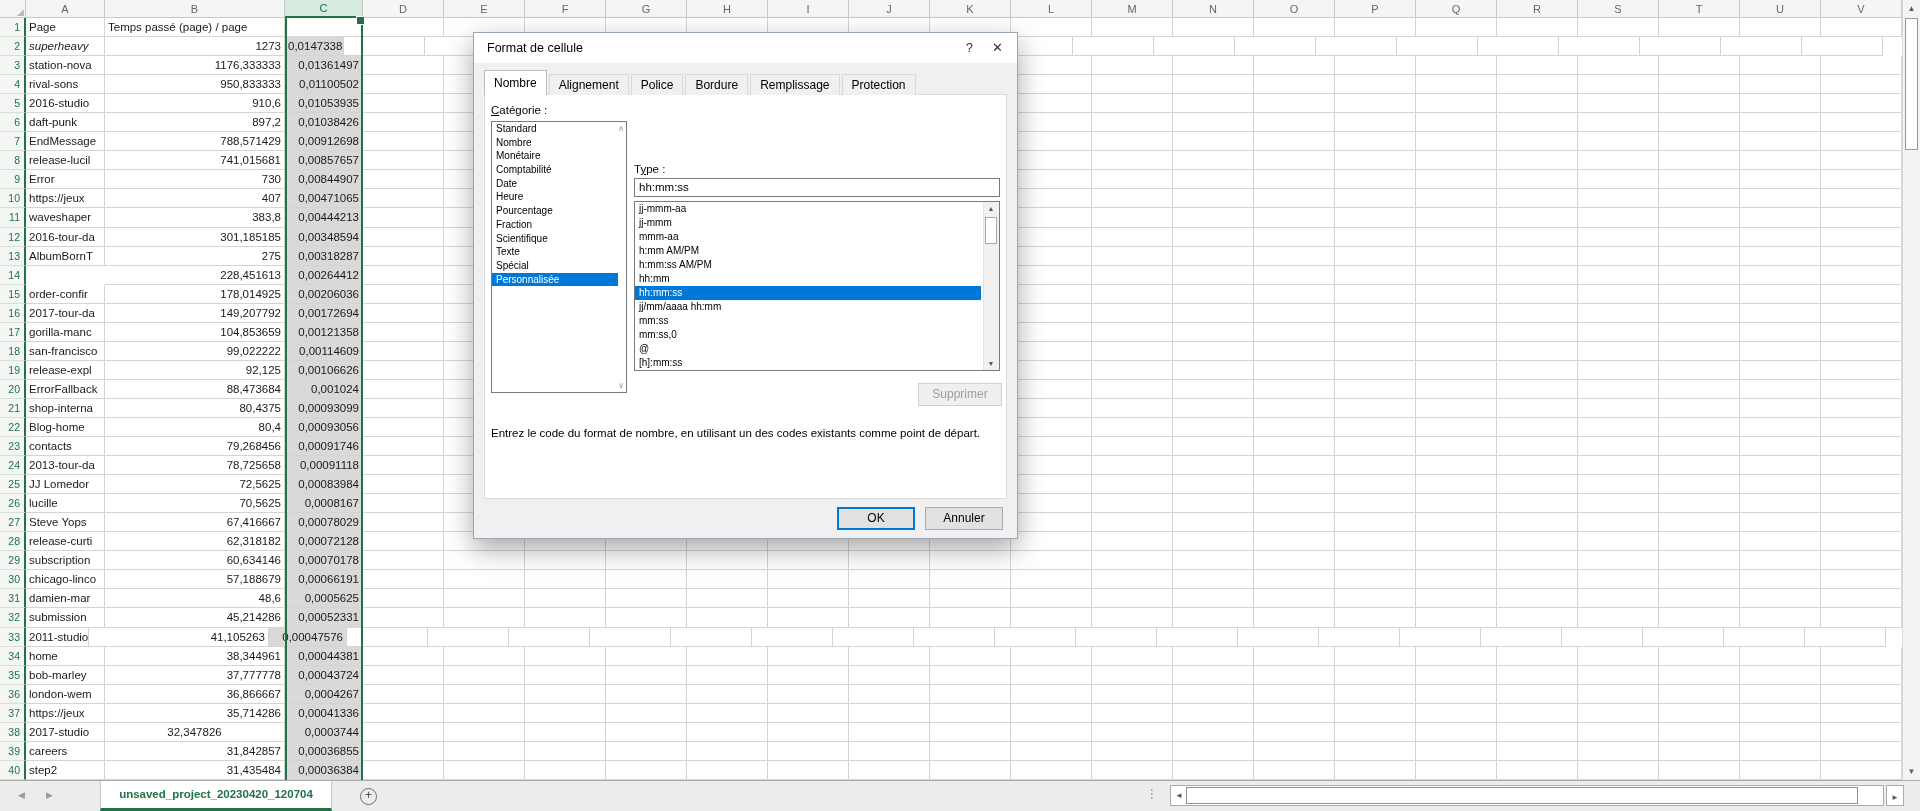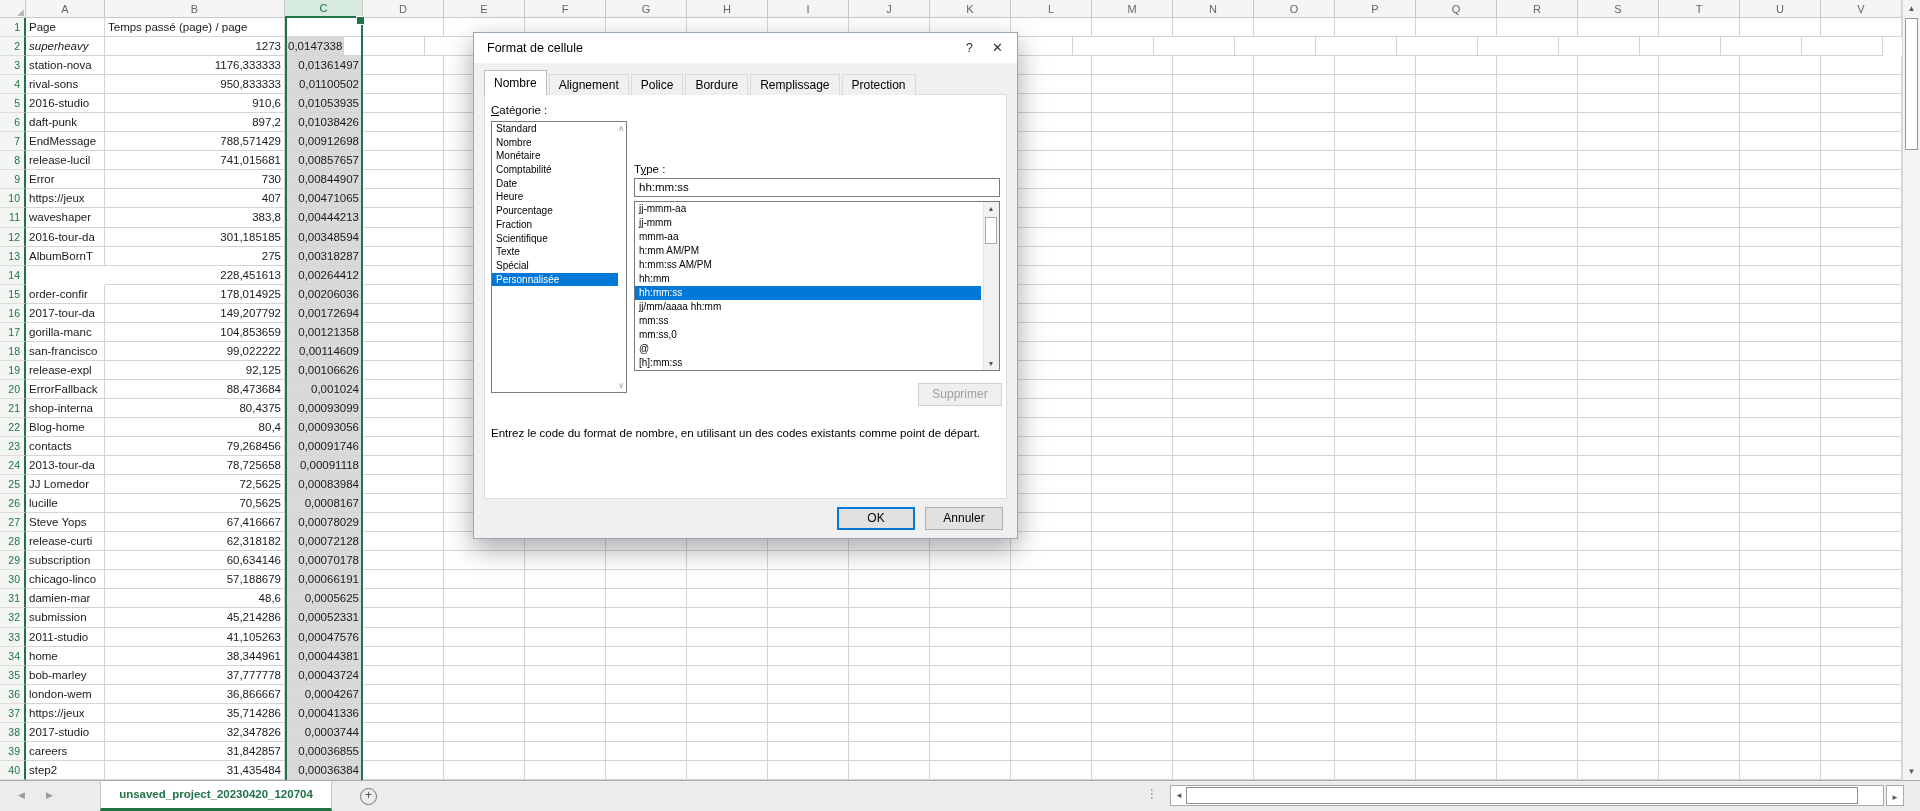--- a/index.html
+++ b/index.html
@@ -909,21 +909,21 @@
       <div class="cell" style="width: 81px;"></div>
       <div class="cell" style="width: 81px;"></div>
       <div class="cell" style="width: 81px;"></div>
       <div class="cell" style="width: 81px;"></div>
       <div class="cell" style="width: 81px;"></div>
       <div class="cell" style="width: 81px;"></div>
       <div class="cell" style="width: 81px;"></div>
     </div>
     <div class="row">
       <div class="row-h">33</div>
-      <div class="cell" style="width: 79px;">2011-studio</div>
+      <div class="cell" style="width: 63px;">2011-studio</div>
       <div class="cell num" style="width: 180px;">41,105263</div>
       <div class="cell num c-sel" style="width: 78px;">0,00047576</div>
       <div class="cell" style="width: 81px;"></div>
       <div class="cell" style="width: 81px;"></div>
       <div class="cell" style="width: 81px;"></div>
       <div class="cell" style="width: 81px;"></div>
       <div class="cell" style="width: 81px;"></div>
       <div class="cell" style="width: 81px;"></div>
       <div class="cell" style="width: 81px;"></div>
       <div class="cell" style="width: 81px;"></div>
@@ -1035,21 +1035,21 @@
       <div class="cell" style="width: 81px;"></div>
       <div class="cell" style="width: 81px;"></div>
       <div class="cell" style="width: 81px;"></div>
       <div class="cell" style="width: 81px;"></div>
       <div class="cell" style="width: 81px;"></div>
       <div class="cell" style="width: 81px;"></div>
     </div>
     <div class="row">
       <div class="row-h">38</div>
       <div class="cell" style="width: 79px;">2017-studio</div>
-      <div class="cell num" style="width: 180px;">32,347826</div>
+      <div class="cell num" style="width: 180px; text-align: center;">32,347826</div>
       <div class="cell num c-sel" style="width: 78px;">0,0003744</div>
       <div class="cell" style="width: 81px;"></div>
       <div class="cell" style="width: 81px;"></div>
       <div class="cell" style="width: 81px;"></div>
       <div class="cell" style="width: 81px;"></div>
       <div class="cell" style="width: 81px;"></div>
       <div class="cell" style="width: 81px;"></div>
       <div class="cell" style="width: 81px;"></div>
       <div class="cell" style="width: 81px;"></div>
       <div class="cell" style="width: 81px;"></div>

